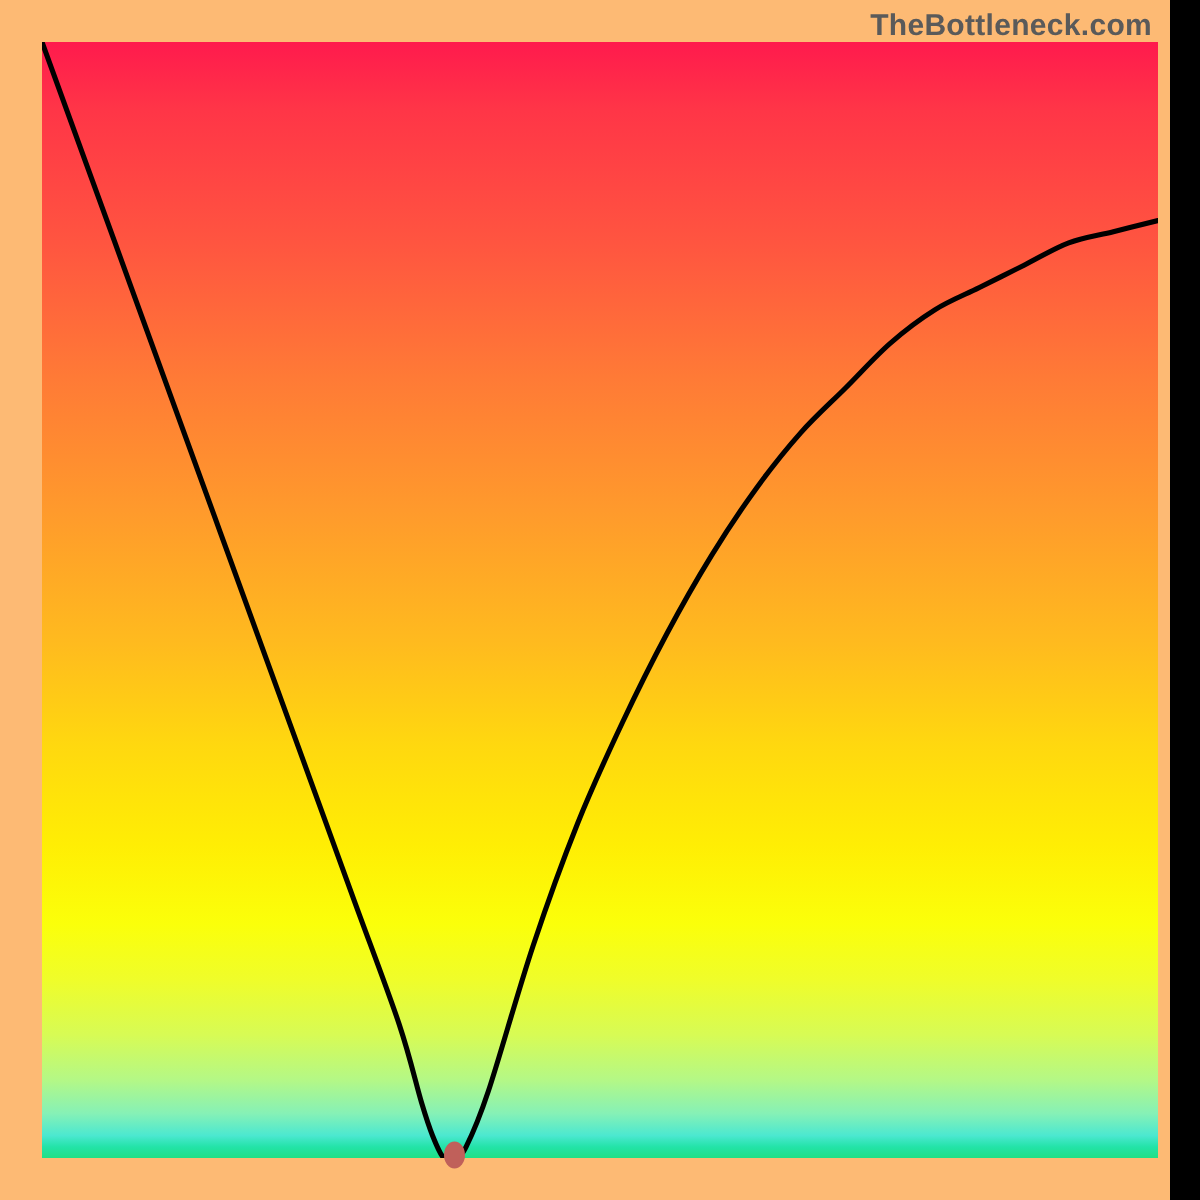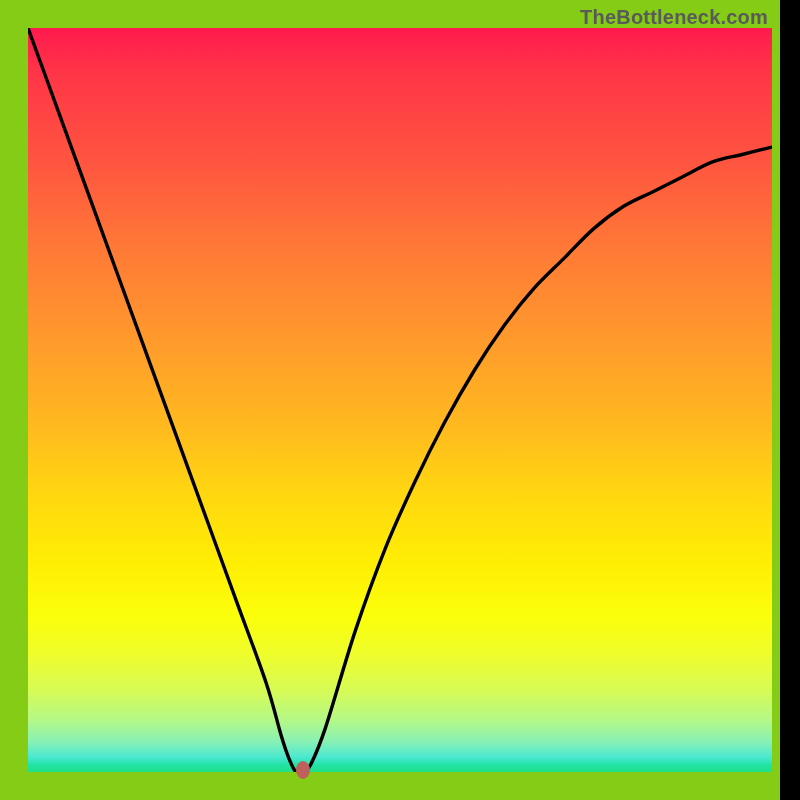--- a/index.html
+++ b/index.html
@@ -8,21 +8,21 @@
     width: 800px;
     height: 800px;
     overflow: hidden;
     background: #000;
     font-family: Arial, Helvetica, sans-serif;
   }
   .frame {
     position: relative;
     width: 780px;
     height: 800px;
-    background: #84cc16;
+    background: #fdba74;
   }
   .plot {
     position: absolute;
     left: 28px;
     top: 28px;
     width: 744px;
     height: 744px;
     background: linear-gradient(
       to bottom,
       #ff1a4d 0%,

